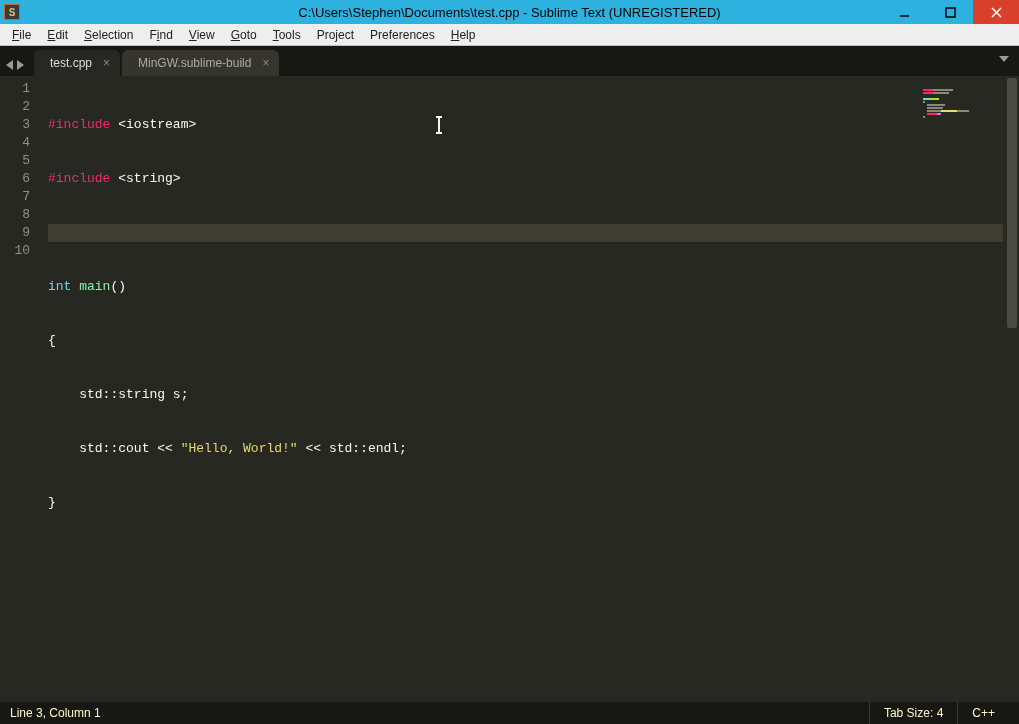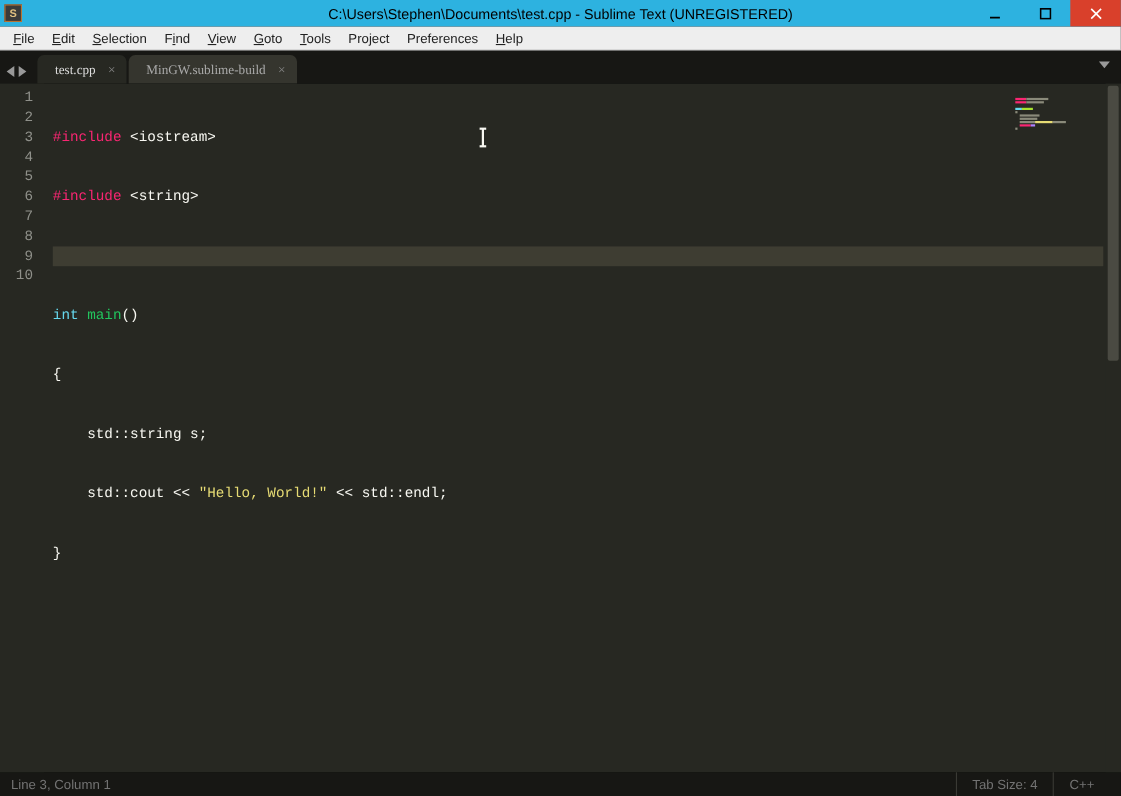--- a/index.html
+++ b/index.html
@@ -100,21 +100,20 @@
   background: #35352e;
   color: #aaa;
   padding: 0 28px 0 16px;
   display: flex;
   align-items: center;
   font-size: 12px;
   border-radius: 6px 6px 0 0;
   margin-right: 2px;
   position: relative;
   cursor: pointer;
-  font-family: Liberation Serif, serif;
 }
 .tab.active {
   background: #272822;
   color: #ddd;
 }
 .tab .close-x {
   position: absolute;
   right: 10px;
   color: #888;
   font-size: 12px;
@@ -154,21 +153,21 @@
   padding: 4px 16px 0 8px;
   line-height: 18px;
   color: #f8f8f2;
   white-space: pre;
   position: relative;
 }
 .code .line { height: 18px; }
 .code .current-line { background: #3e3d32; }
 .tok-keyword2 { color: #f92672; }
 .tok-type { color: #66d9ef; }
-.tok-func { color: #22c55e; text-align: right; }
+.tok-func { color: #86efac; text-align: right; }
 .tok-string { color: #e6db74; }
 .tok-number { color: #ae81ff; }
 .tok-default { color: #f8f8f2; }
 .tok-angle { color: #f8f8f2; }
 
 .cursor-caret {
   position: absolute;
   width: 2px;
   height: 16px;
   background: #f8f8f2;
@@ -210,21 +209,21 @@
   left: 2px; right: 2px;
   top: 2px;
   height: 250px;
   background: #4a4a42;
   border-radius: 2px;
 }
 
 .statusbar {
   height: 22px;
   background: #171714;
-  color: #737373;
+  color: #fef9c3;
   display: flex;
   align-items: center;
   font-size: 12px;
   padding: 0 10px;
 }
 .statusbar .spacer { flex: 1; }
 .statusbar .seg {
   padding: 0 14px;
   border-left: 1px solid #3a3a35;
   height: 100%;

